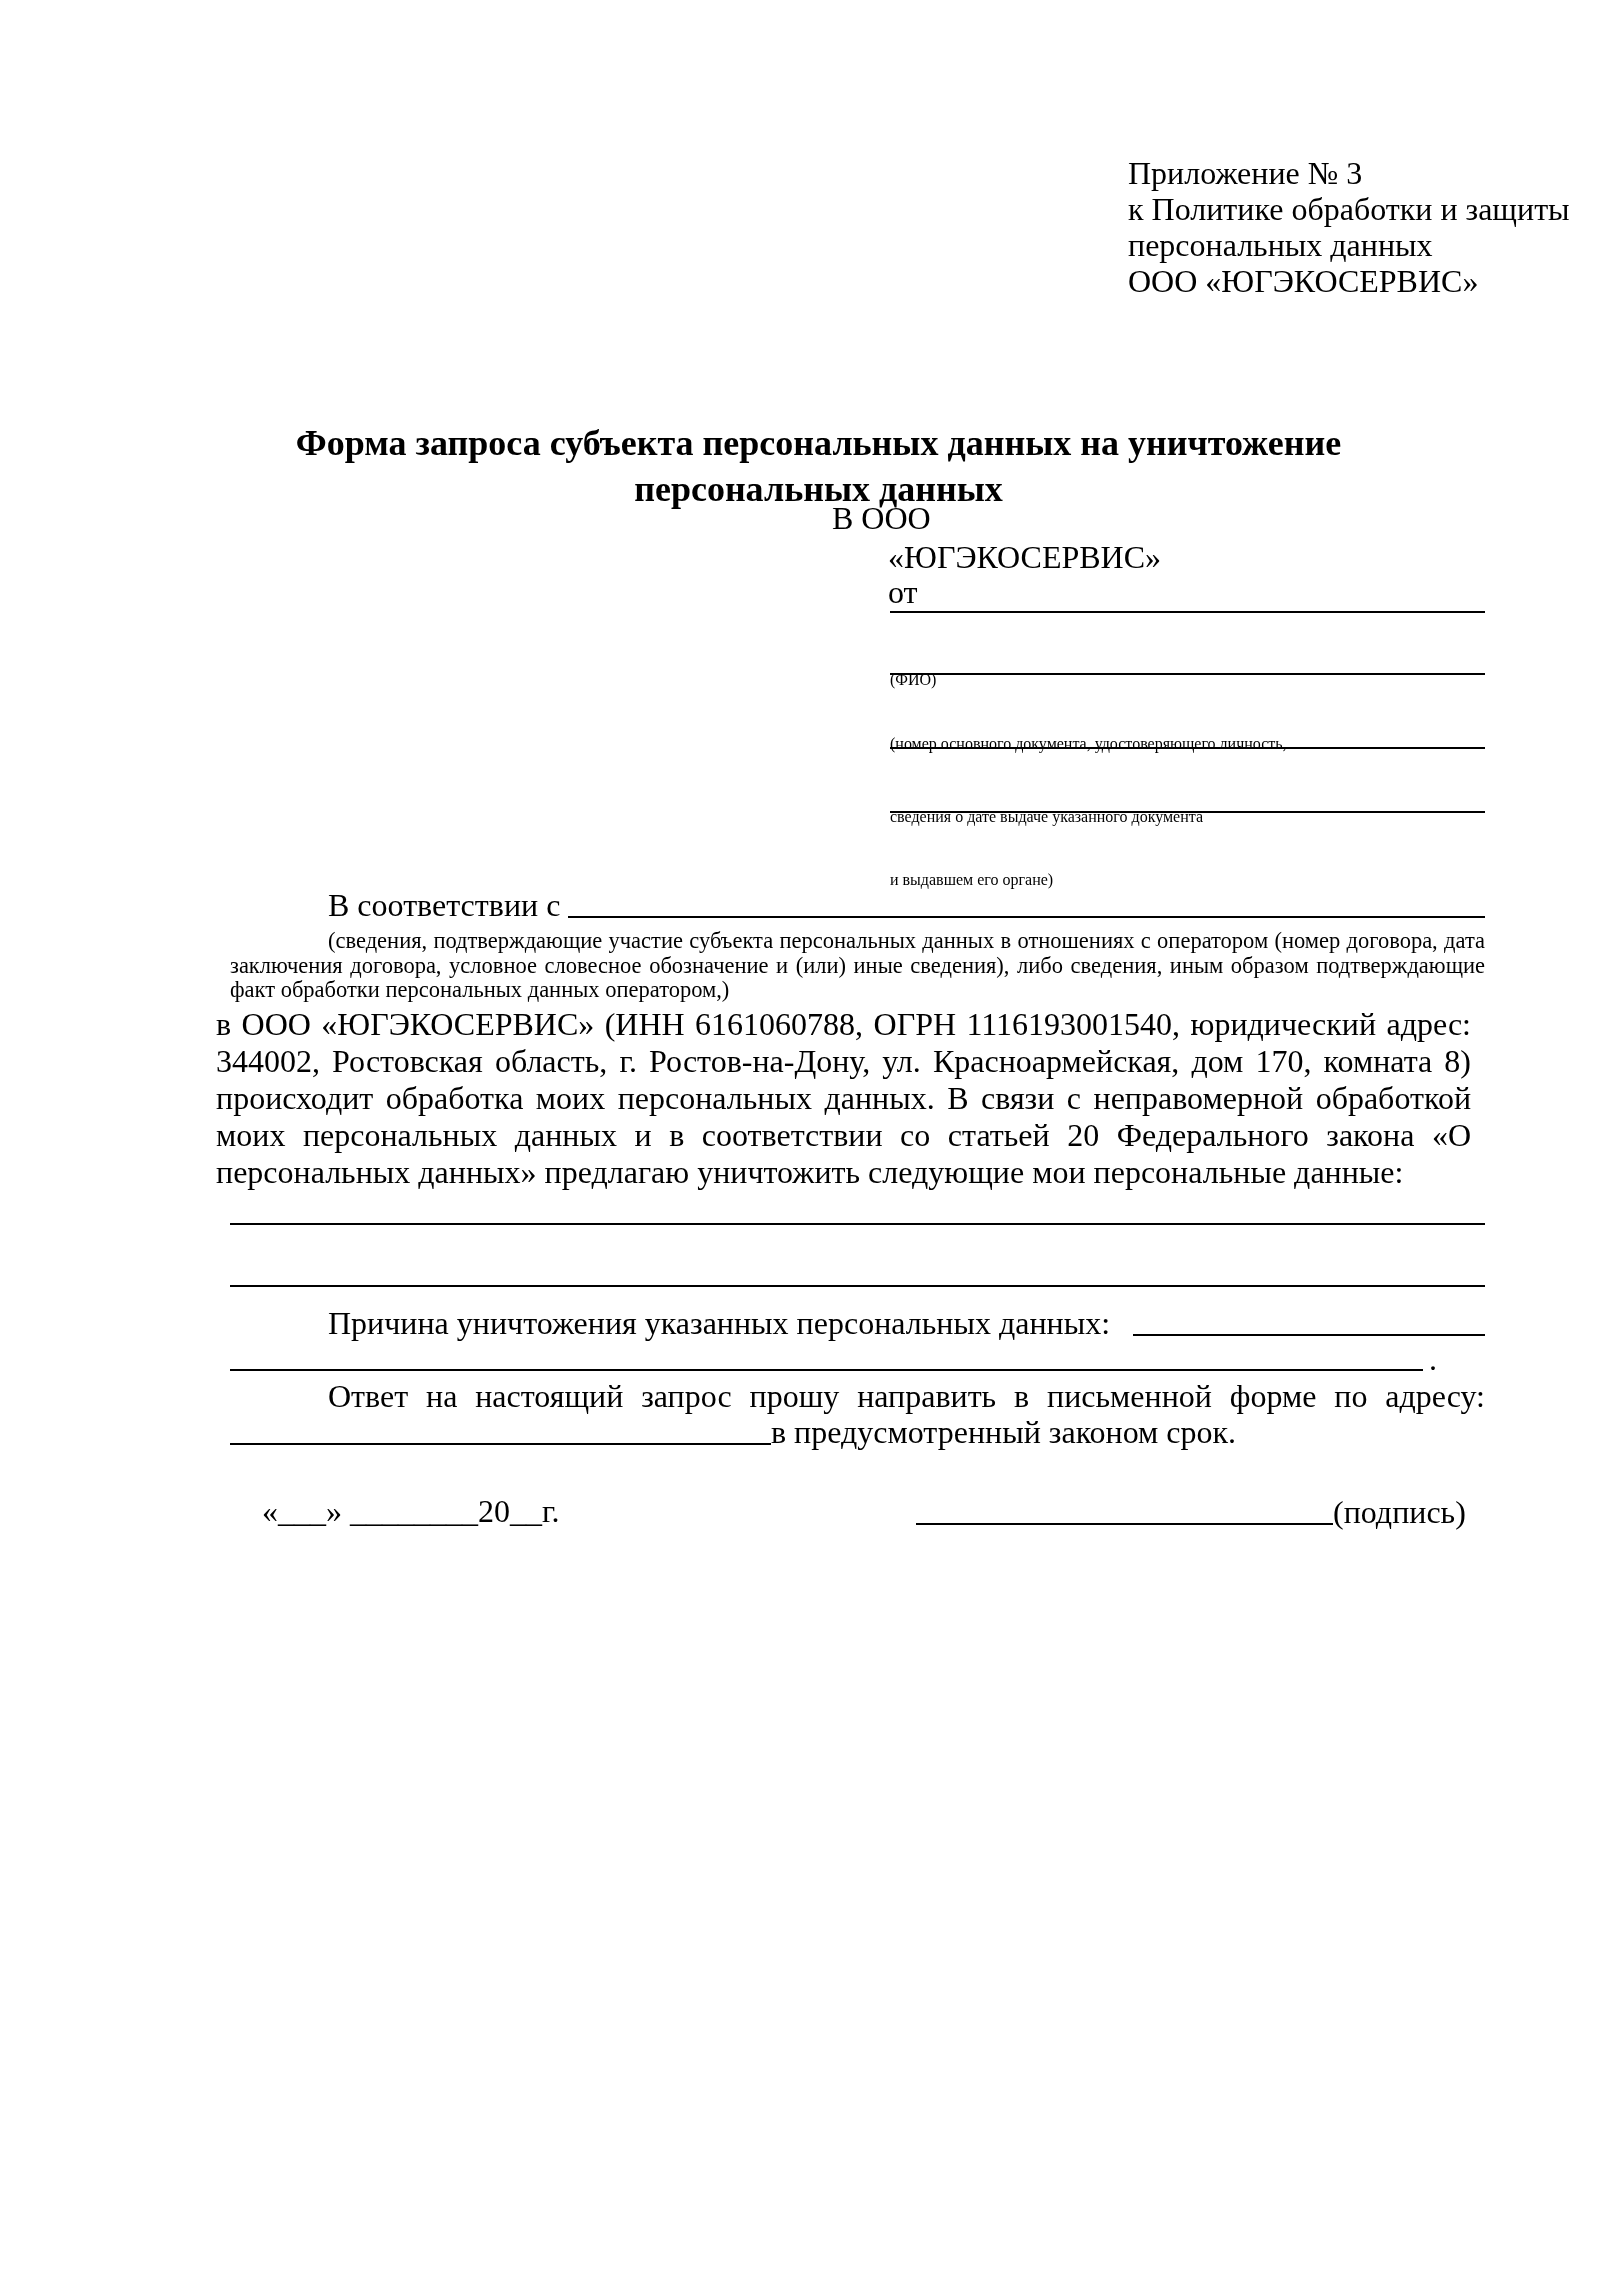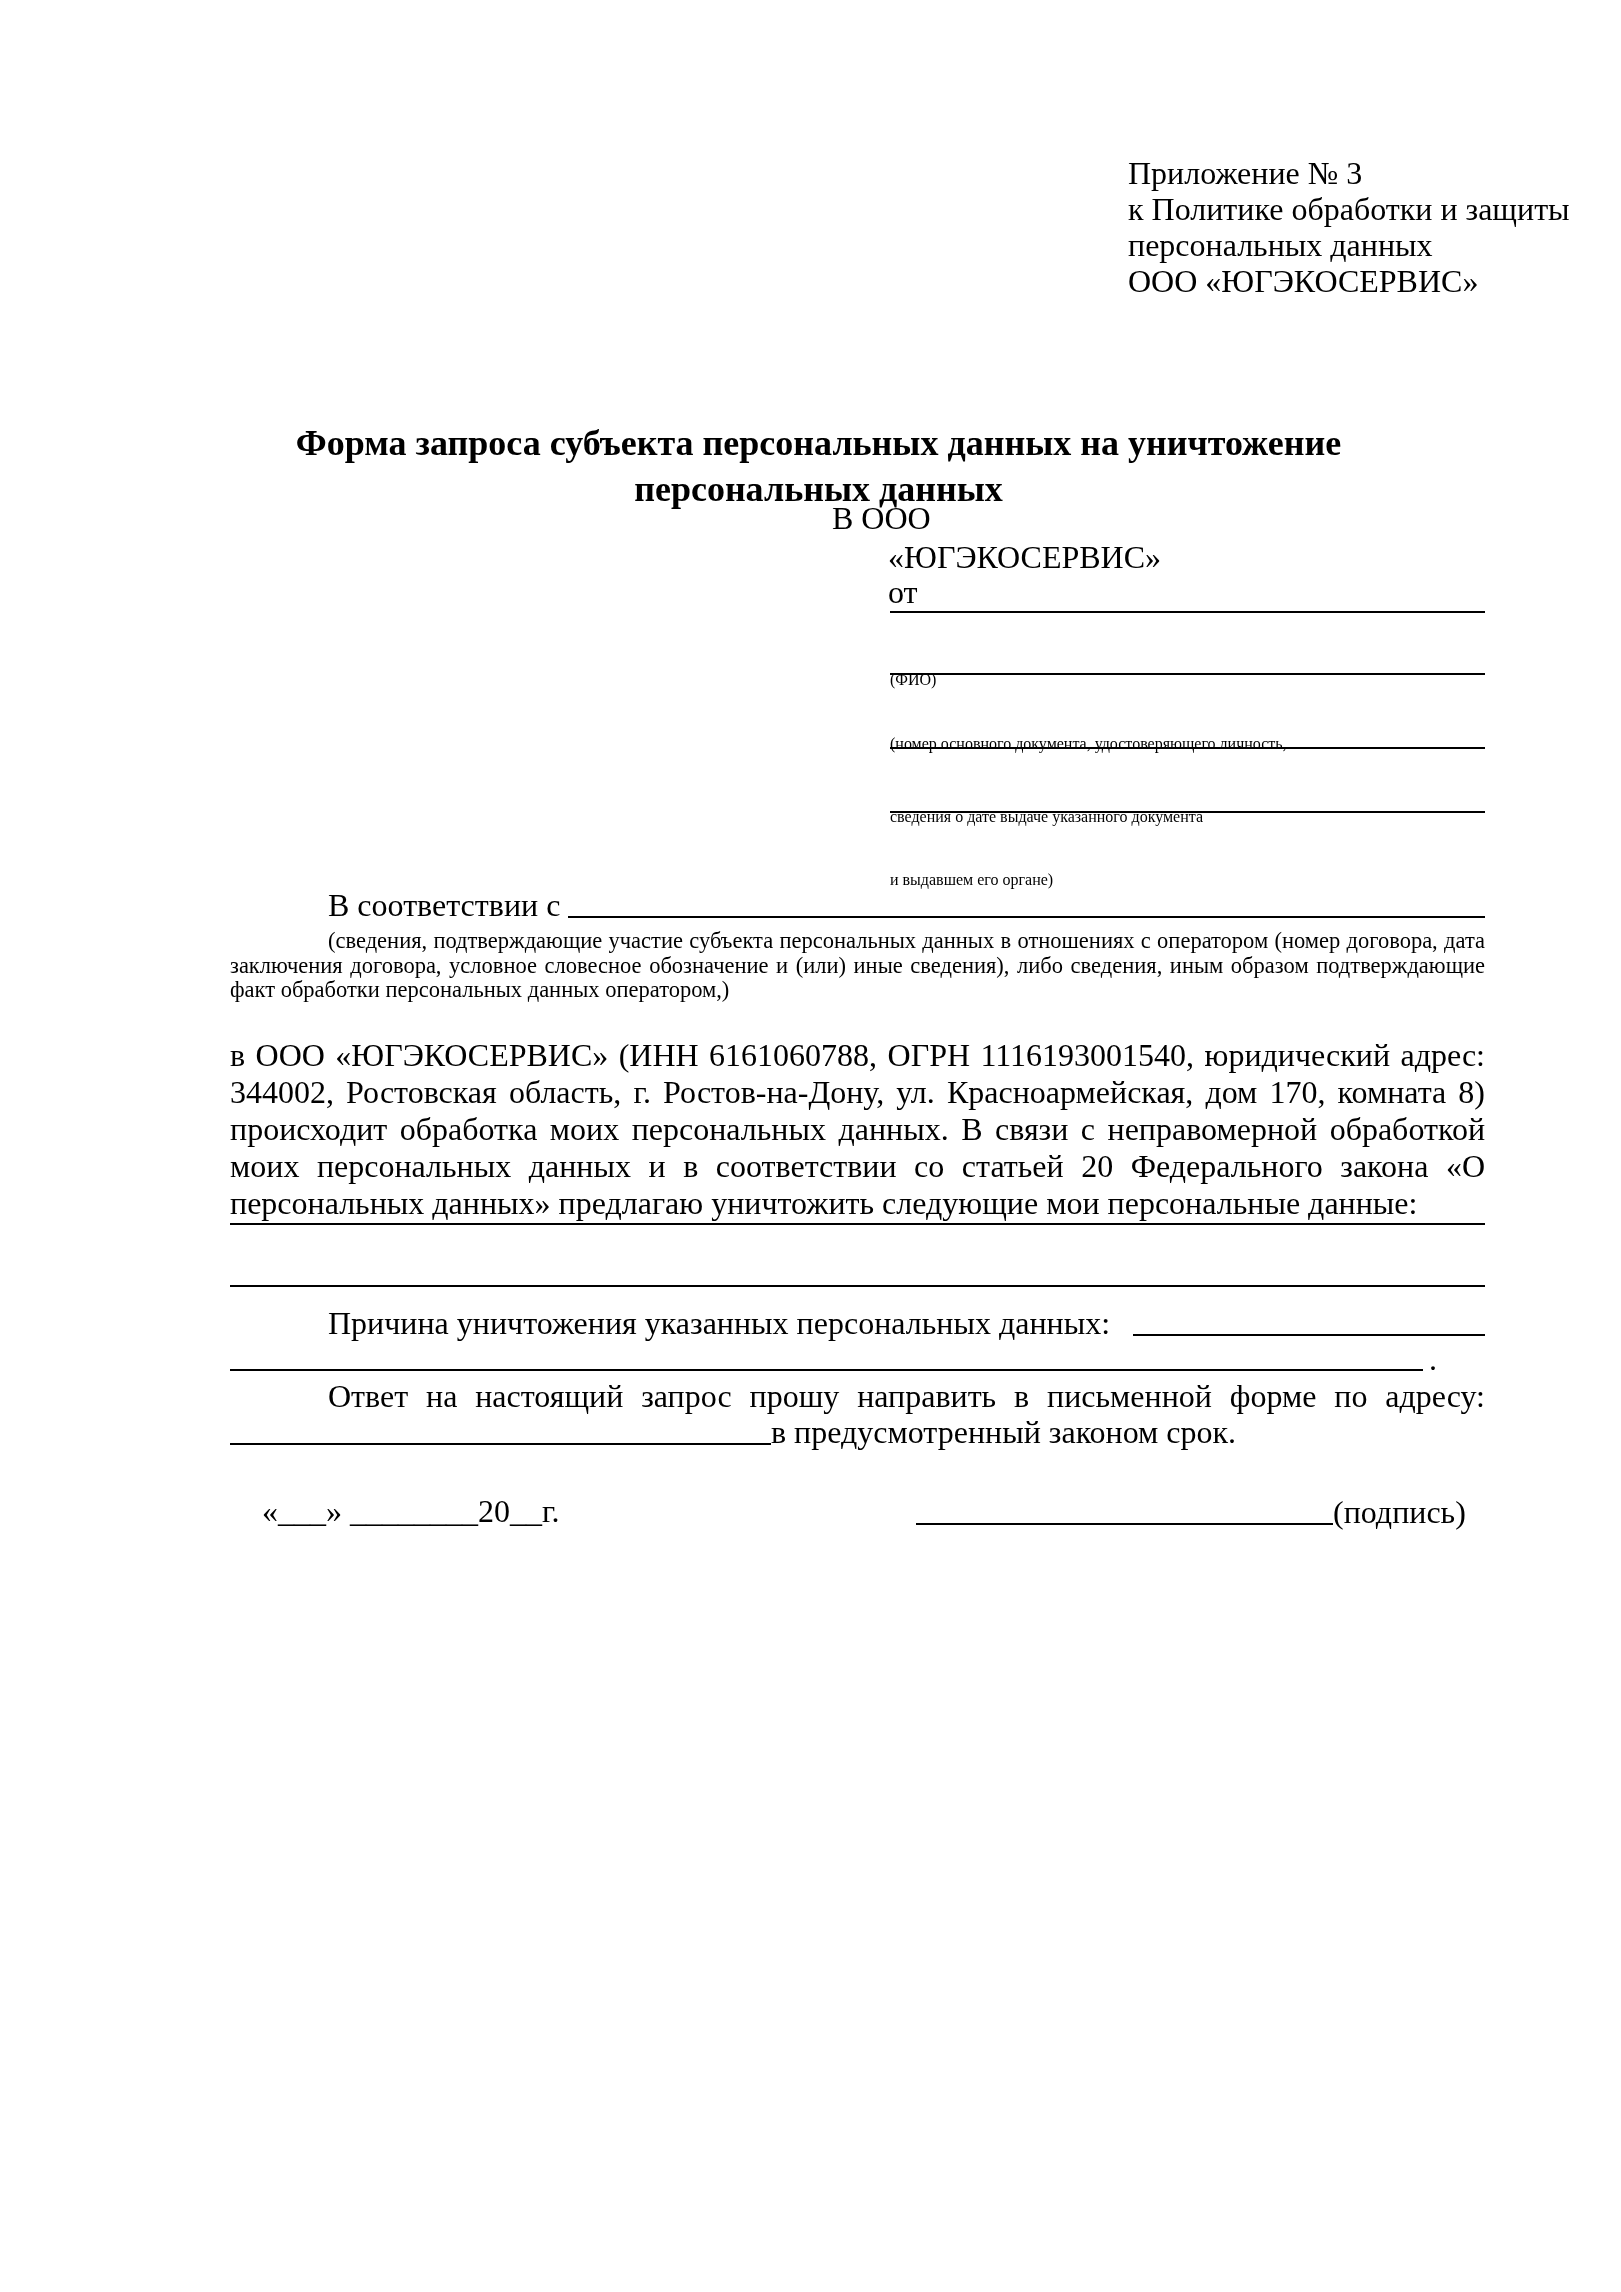--- a/index.html
+++ b/index.html
@@ -46,24 +46,23 @@
 
   .accordance-row { left: 328px; top: 885px; width: 1157px; }
 
   .note {
     left: 230px; top: 929px; width: 1255px;
     font-size: 22.5px; line-height: 24.5px;
     text-align: justify; text-indent: 98px;
   }
 
   .body-par {
-    left: 230px; top: 1006px; width: 1255px;
+    left: 216px; top: 1006px; width: 1255px;
     font-size: 32px; line-height: 37px;
     text-align: justify;
-    margin-top: 31px;
   }
 
   .blank-a { left: 230px; top: 1223px; width: 1255px; }
   .blank-b { left: 230px; top: 1285px; width: 1255px; }
 
   .reason-row { left: 328px; top: 1303px; width: 1157px; gap: 15px; }
 
   .period-line { left: 230px; top: 1369px; width: 1193px; }
   .period-char { left: 1429px; top: 1339px; font-size: 32px; line-height: 40px; }
 

